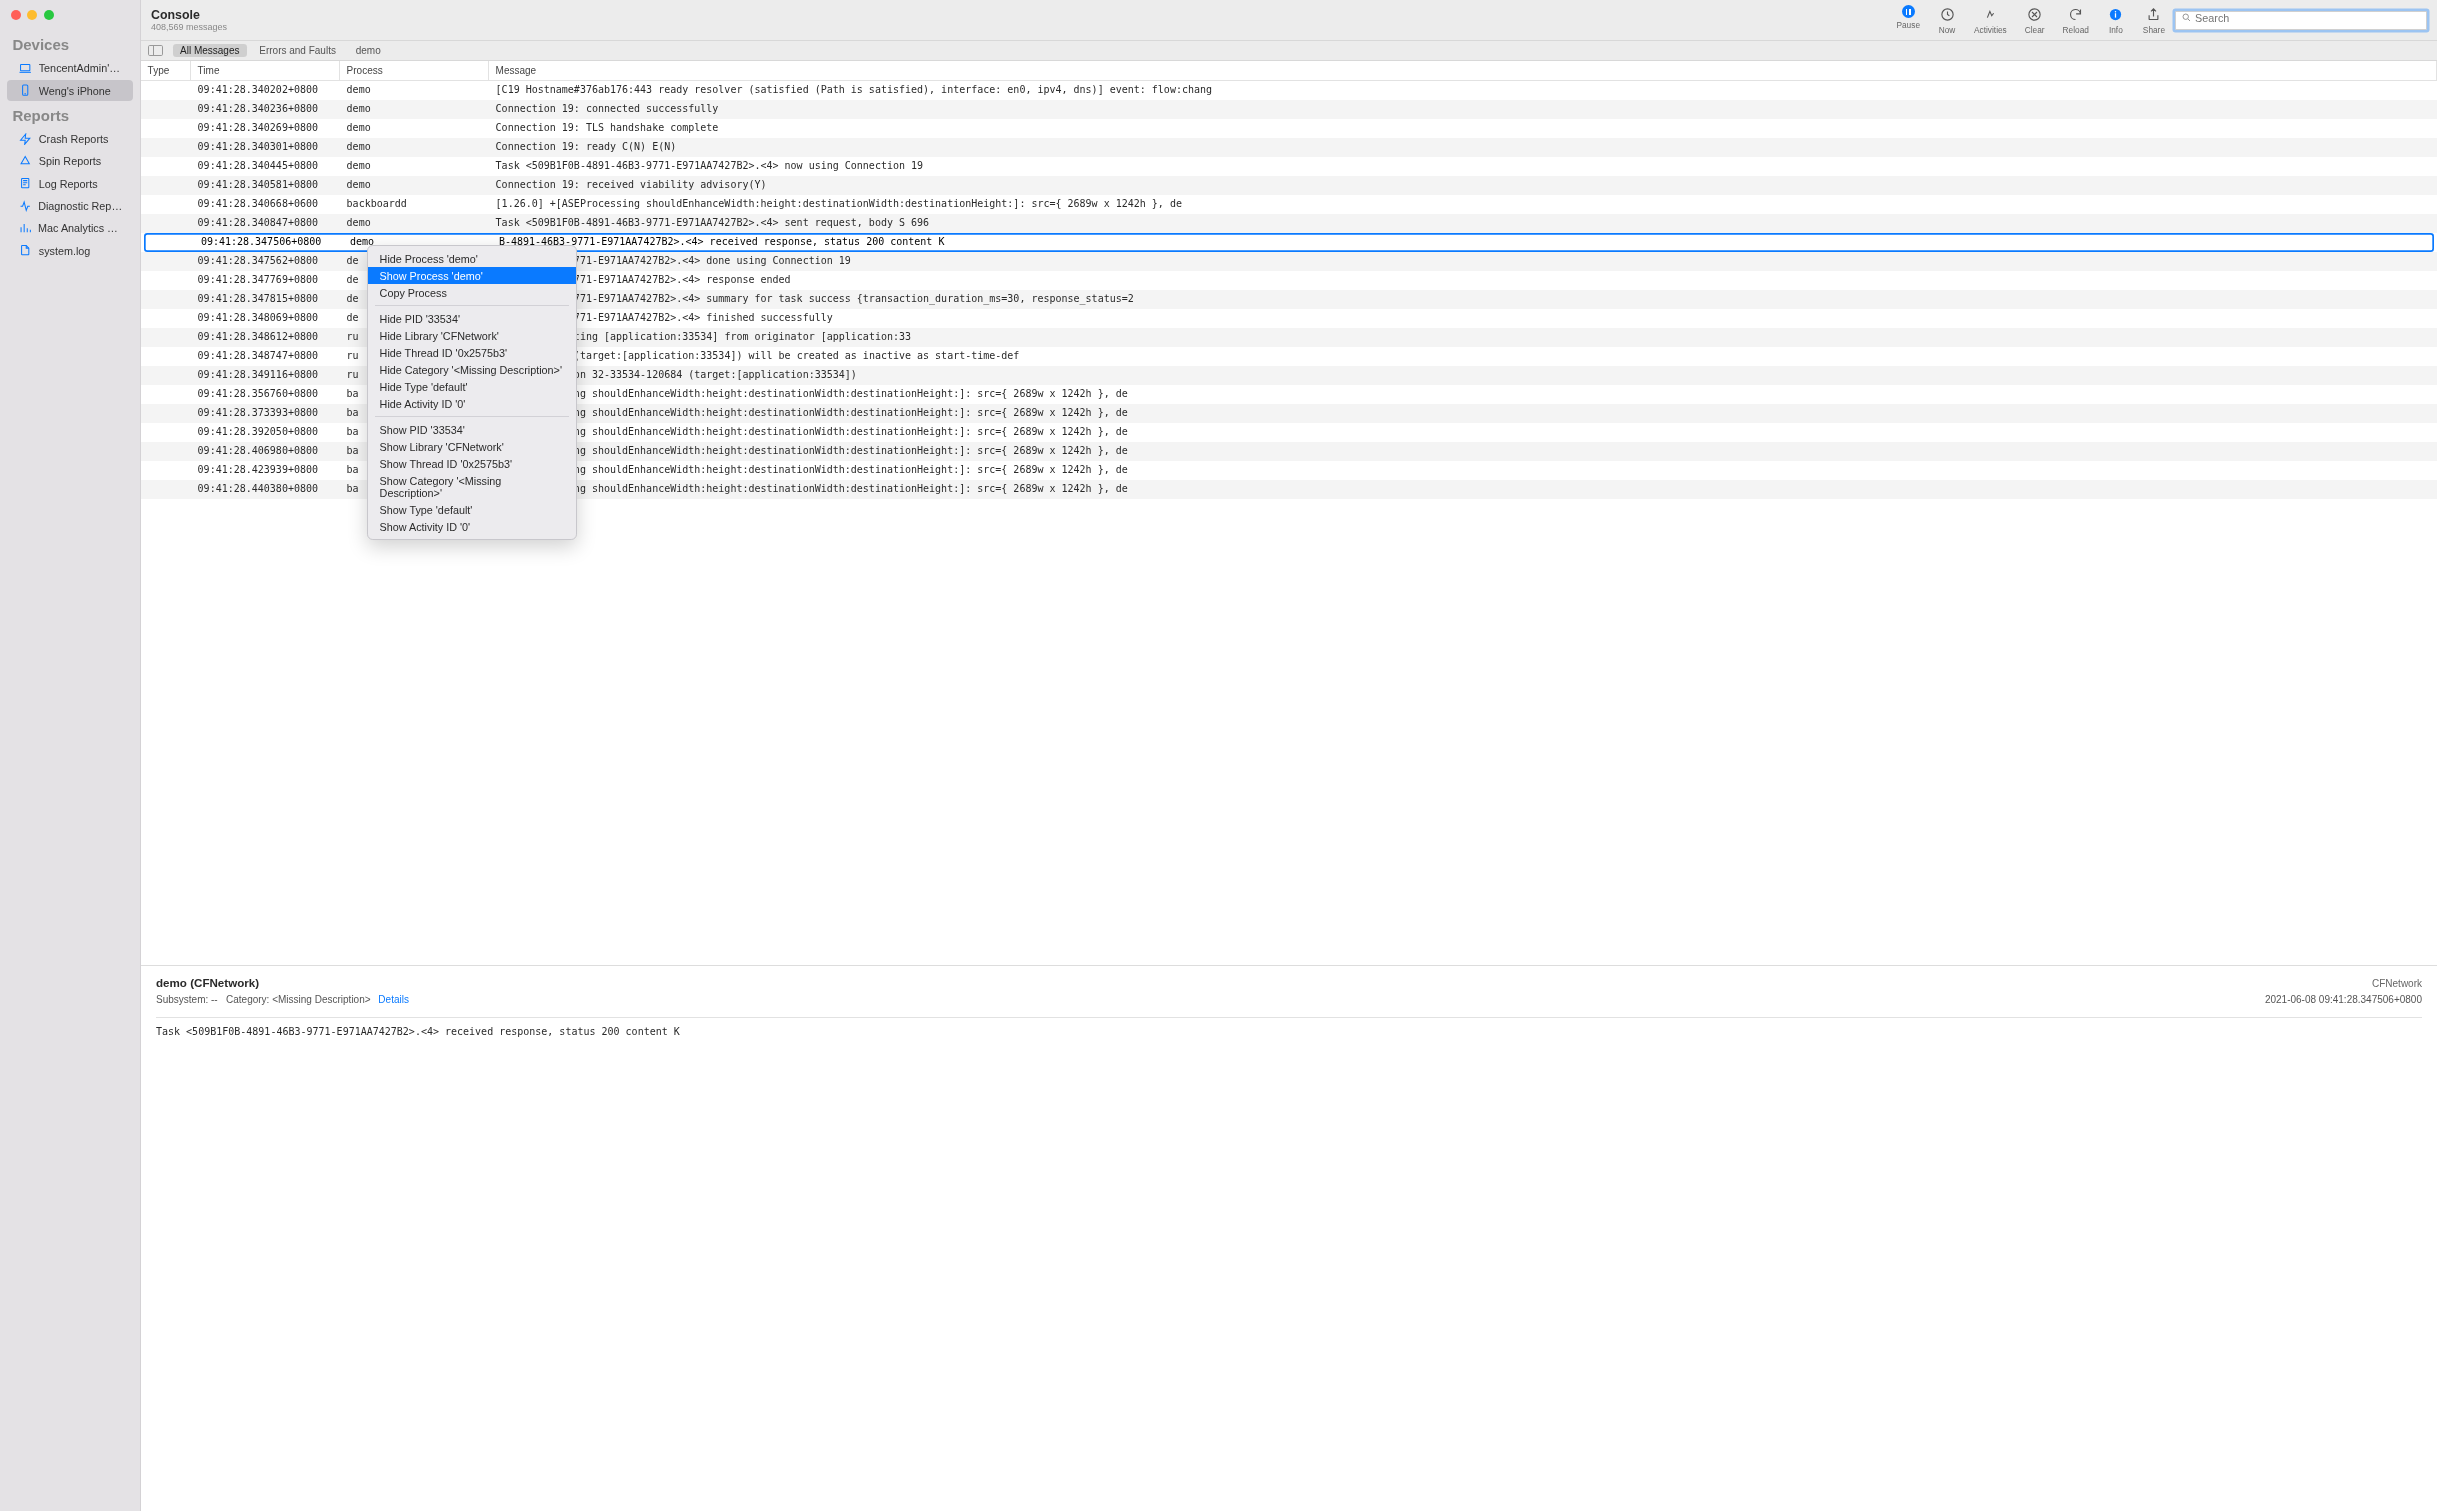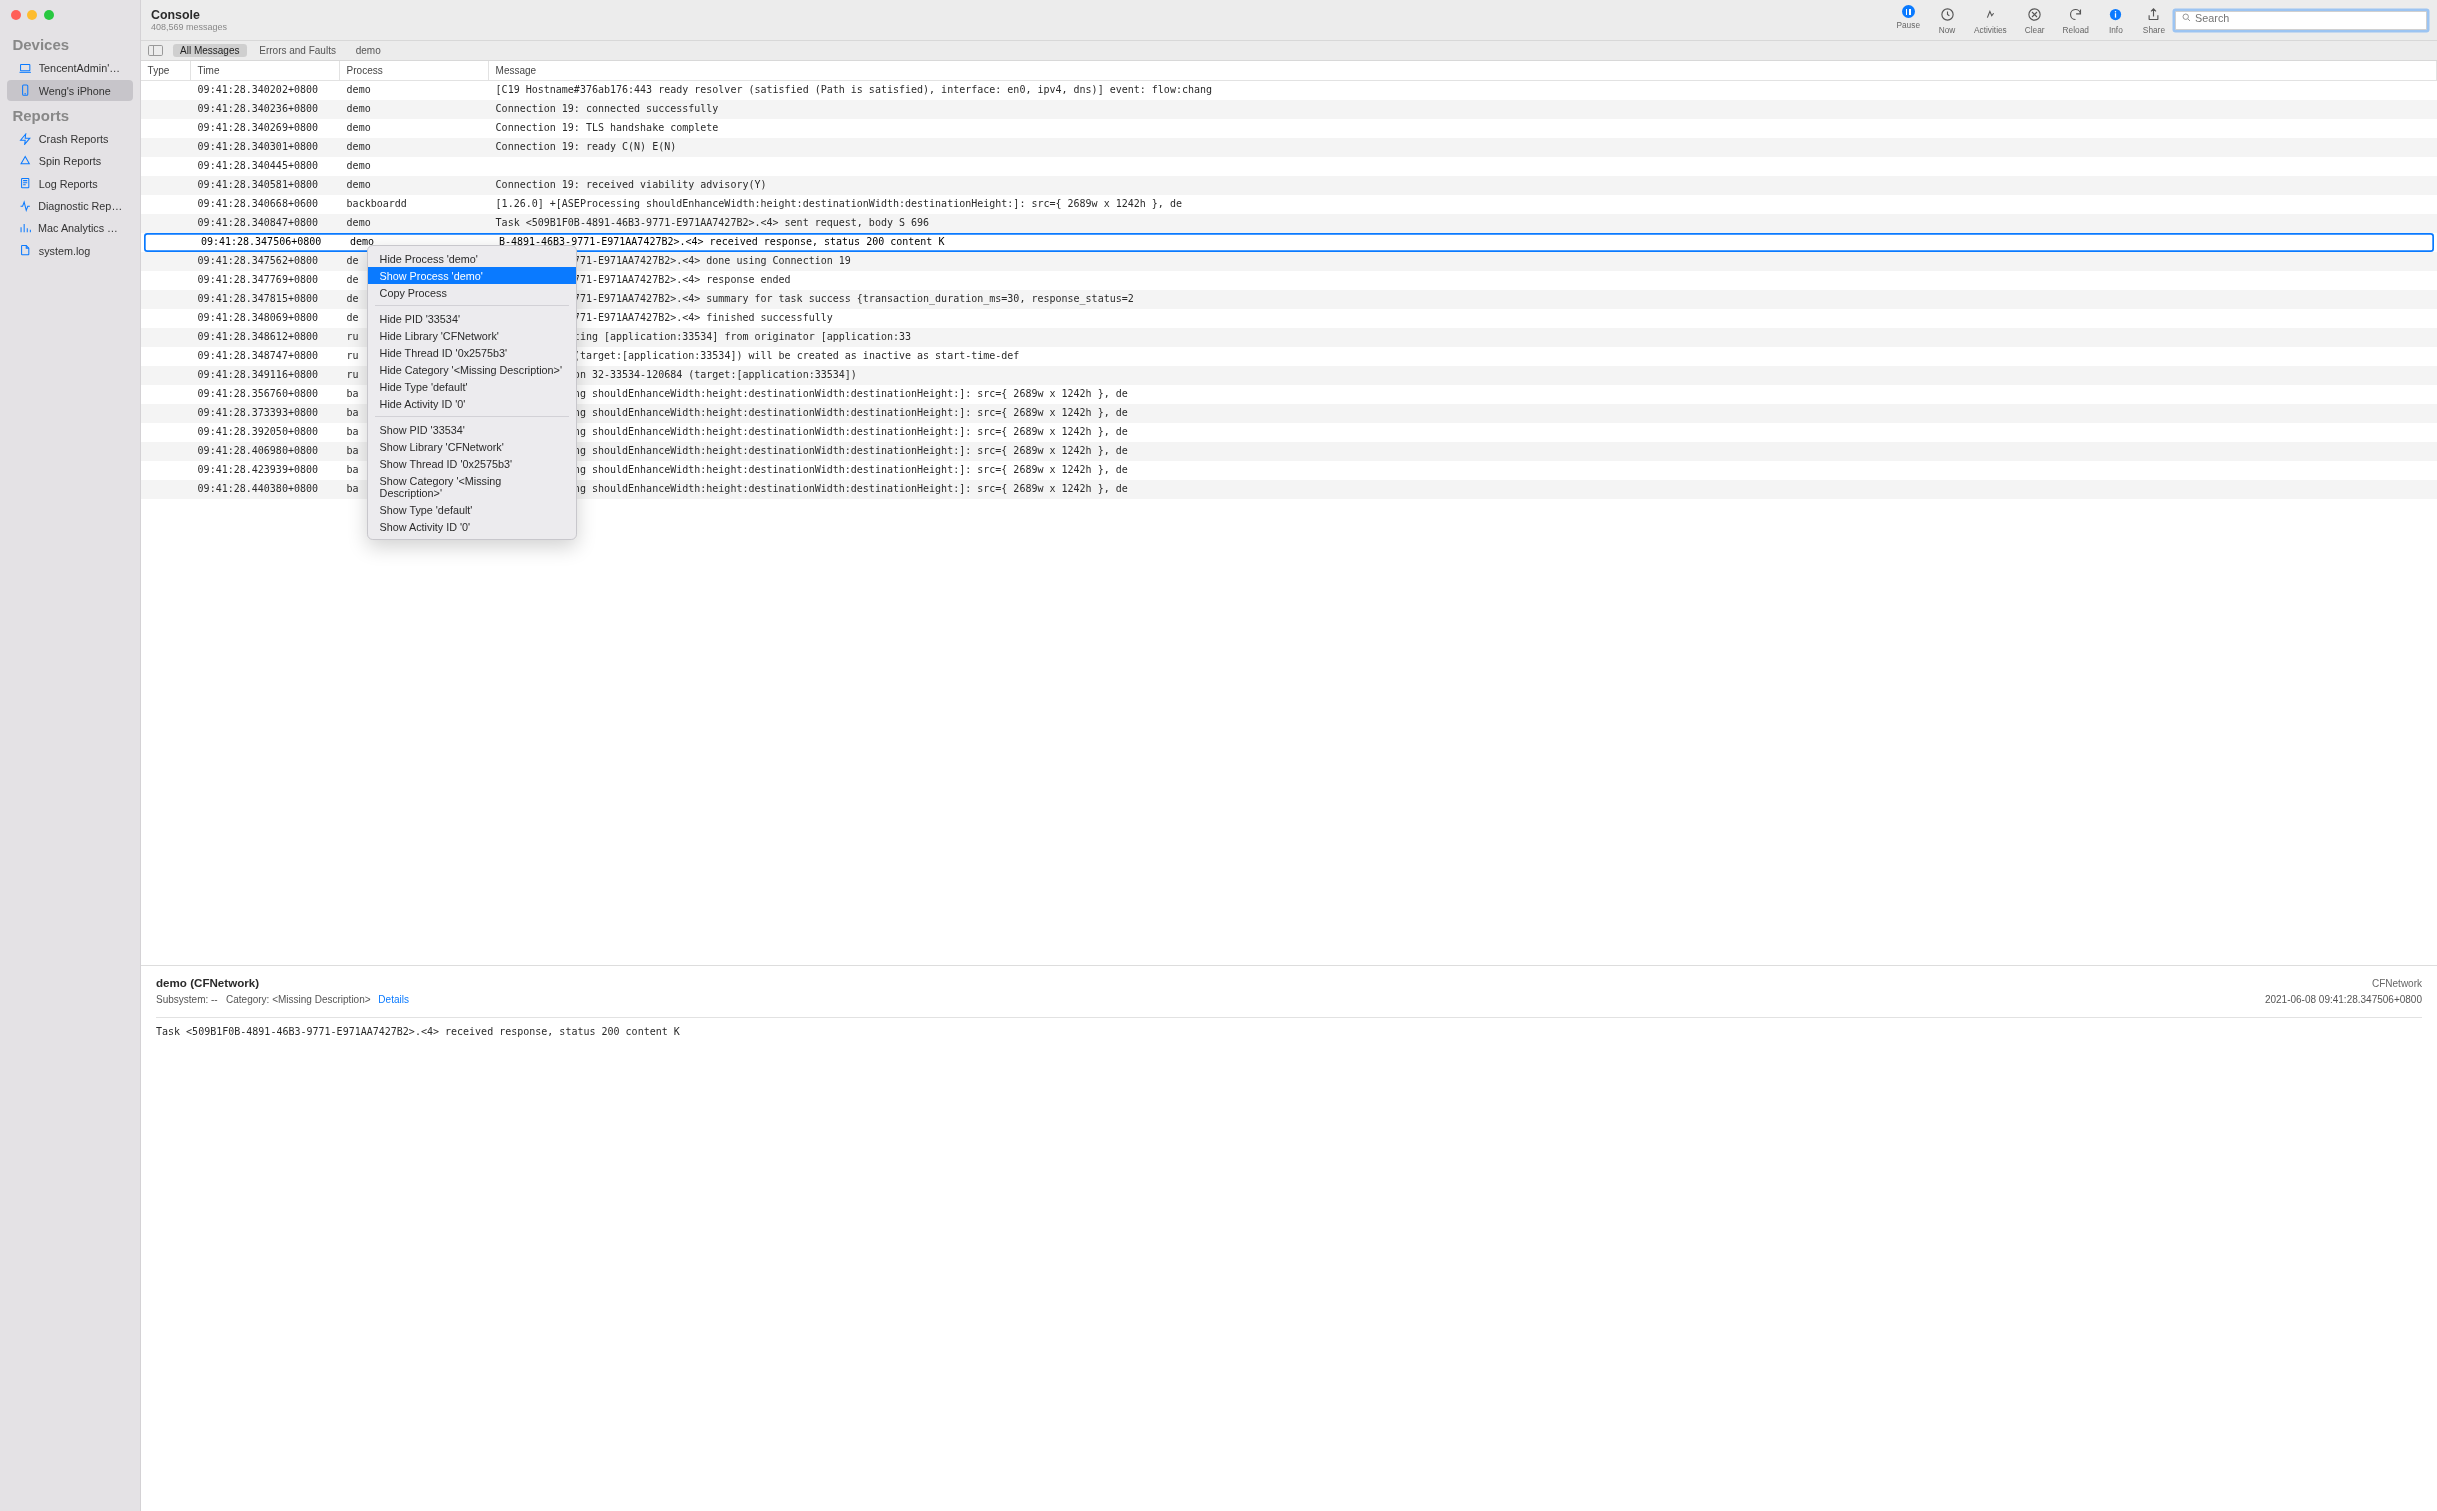--- a/index.html
+++ b/index.html
@@ -398,20 +398,21 @@
         <div class="row">
           <div class="c-type"></div>
           <div class="c-time">09:41:28.340301+0800</div>
           <div class="c-proc">demo</div>
           <div class="c-msg">Connection 19: ready C(N) E(N)</div>
         </div>
         <div class="row">
           <div class="c-type"></div>
           <div class="c-time">09:41:28.340445+0800</div>
           <div class="c-proc">demo</div>
+          <div class="c-msg">Task &lt;509B1F0B-4891-46B3-9771-E971AA7427B2&gt;.&lt;4&gt; now using Connection 19</div>
         </div>
         <div class="row">
           <div class="c-type"></div>
           <div class="c-time">09:41:28.340581+0800</div>
           <div class="c-proc">demo</div>
           <div class="c-msg">Connection 19: received viability advisory(Y)</div>
         </div>
         <div class="row">
           <div class="c-type"></div>
           <div class="c-time">09:41:28.340668+0600</div>

